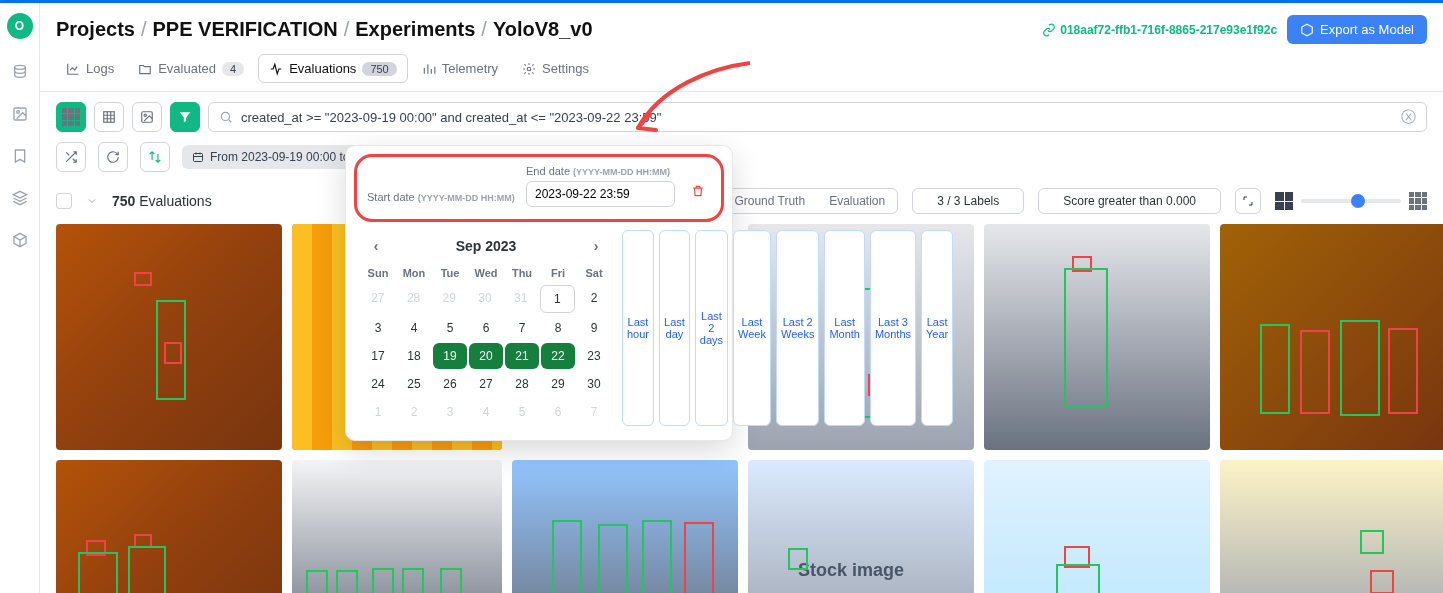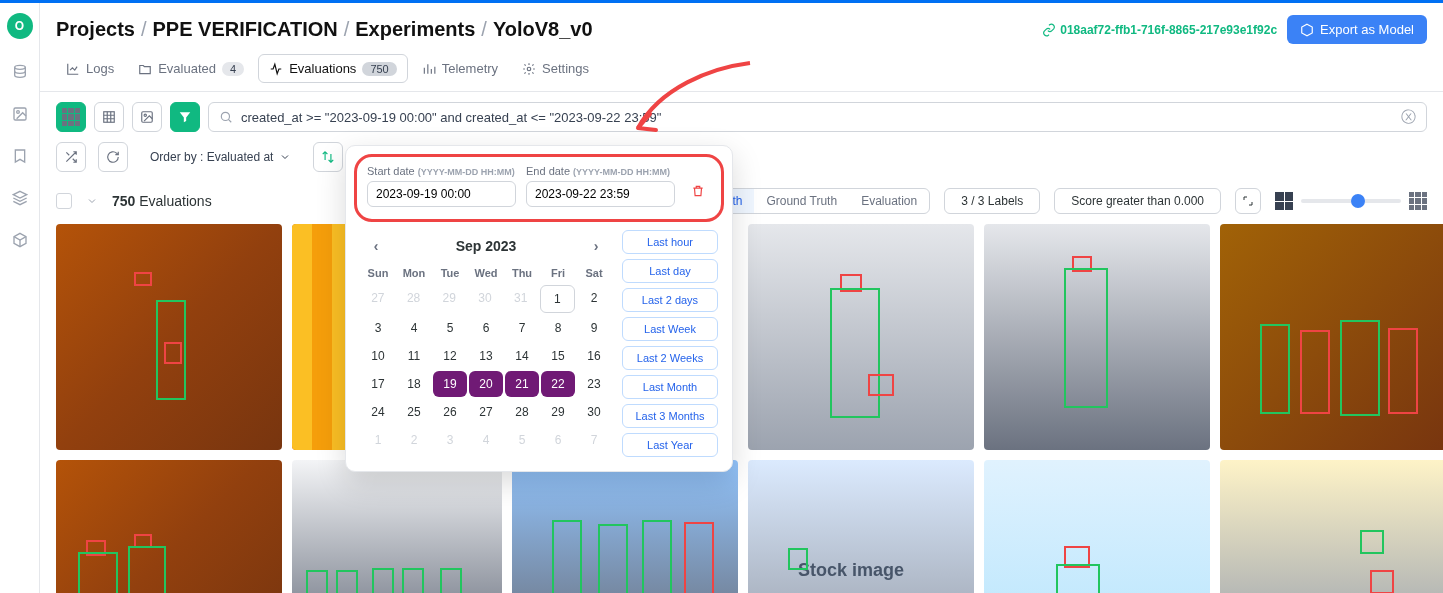--- a/index.html
+++ b/index.html
@@ -32,21 +32,21 @@
   .pill.date-range { background:#e5e7eb;}
   .order-pill { background:transparent;}
   .add-filter { color:#6b7280; display:flex; align-items:center; gap:6px; font-size:12px; cursor:pointer;}
   .results-row { display:flex; align-items:center; gap:14px; padding:6px 16px 10px;}
   .results-row .checkbox { width:16px; height:16px; border:1px solid #d1d5db; border-radius:3px;}
   .results-row .count { font-size:14px;}
   .results-row .spacer { flex:1;}
   .seg { display:flex; border:1px solid #d1d5db; border-radius:6px; overflow:hidden;}
   .seg > div { padding:5px 12px; font-size:12px; color:#6b7280; cursor:pointer;}
   .seg > div.sel { background:#eff6ff; color:#2563eb;}
-  .select { border:1px solid #d1d5db; border-radius:6px; padding:5px 16px; font-size:12px; cursor:pointer;}
+  .select { border:1px solid #d1d5db; border-radius:6px; padding:5px 24px; font-size:12px; cursor:pointer;}
   .expand-icon { border:1px solid #d1d5db; border-radius:6px; width:26px; height:26px; display:flex;align-items:center;justify-content:center; cursor:pointer;}
   .slider-wrap { display:flex; align-items:center; gap:8px;}
   .slider { width:100px; height:4px; background:#e5e7eb; border-radius:2px; position:relative;}
   .slider .thumb { position:absolute; left:50%; top:-5px; width:14px; height:14px; background:#3b82f6; border-radius:50%;}
   .grid-icon { width:18px; height:18px; display:grid; grid-template-columns:repeat(3,1fr); grid-template-rows:repeat(3,1fr); gap:1px;}
   .grid-icon span {background:#6b7280;}
   .grid-sm span {background:#6b7280;}
   .grid-large { grid-template-columns:repeat(2,1fr); grid-template-rows:repeat(2,1fr);}
   .grid-large span{background:#374151;}
   .gallery { flex:1; padding:0 16px 16px; overflow:hidden; }
@@ -76,22 +76,22 @@
   .cal-wrap { display:flex; gap:10px;}
   .cal { flex:1;}
   .cal-head { display:flex; align-items:center; justify-content:space-between; padding:4px; font-weight:600; font-size:14px;}
   .cal-arrow { width:24px; height:24px; display:flex; align-items:center; justify-content:center; cursor:pointer; color:#6b7280; border-radius:4px;}
   .dow-row, .day-row { display:flex;}
   .dow-row span, .day-cell { flex:1; text-align:center; font-size:11px; padding:5px 0;}
   .dow-row span { color:#6b7280; font-weight:600;}
   .day-cell { cursor:pointer; border-radius:6px; margin:1px; font-size:12px; padding:6px 0;}
   .day-cell.other { color:#d1d5db;}
   .day-cell.today { border:1px solid #d1d5db;}
-  .day-cell.sel { background:#701a75; color:#fff;}
-  .quick { width:96px; display:flex; flex-direction:column; gap:5px;}
+  .day-cell.sel { background:#15803d; color:#fff;}
+  .quick { width:96px; display:flex; flex-direction:row; gap:5px;}
   .quick button { border:1px solid #bfdbfe; background:#fff; color:#2563eb; border-radius:6px; padding:5px 4px; font-size:11px; cursor:pointer;}
   
   .arrow-svg { position:absolute; top:58px; left:610px; z-index:60; pointer-events:none;}
 </style>
 </head>
 <body>
 
 <div class="topbar"></div>
 
 <div class="sidebar">
@@ -242,26 +242,20 @@
         <svg width="14" height="14" viewBox="0 0 24 24" fill="none" stroke="currentColor" stroke-width="2">
           <path d="M16 3h5v5M4 20L21 3M21 16v5h-5M15 15l6 6M4 4l5 5"></path>
         </svg>
       </div>
     <div class="icon-btn">
         <svg width="14" height="14" viewBox="0 0 24 24" fill="none" stroke="currentColor" stroke-width="2">
           <path d="M21 12a9 9 0 11-3-6.7L21 8"></path>
           <path d="M21 3v5h-5"></path>
         </svg>
       </div>
-    <div class="pill order-pill">
-      <span>Order by : Evaluated at</span>
-      <svg width="12" height="12" viewBox="0 0 24 24" fill="none" stroke="currentColor" stroke-width="2">
-          <path d="M6 9l6 6 6-6"></path>
-        </svg>
-    </div>
     <div class="icon-btn" style="color:#10b981;">
         <svg width="14" height="14" viewBox="0 0 24 24" fill="none" stroke="currentColor" stroke-width="2">
           <path d="M7 17V3M7 3L3 7M7 3l4 4M17 7v14m0 0l4-4m-4 4l-4-4"></path>
         </svg>
       </div>
     <div class="pill date-range">
       <svg width="12" height="12" viewBox="0 0 24 24" fill="none" stroke="currentColor" stroke-width="2">
           <rect x="3" y="5" width="18" height="16" rx="2"></rect>
           <path d="M8 3v4M16 3v4M3 11h18"></path>
         </svg>
@@ -380,21 +374,20 @@
       </div>
     </div>
   </div>
 
 </div>
 
 <div class="popover">
   <div class="date-fields">
     <div class="field">
       <label><span>Start date</span> <span class="hint">(YYYY-MM-DD HH:MM)</span></label>
-      <input value="2023-09-19 00:00" style="">
     </div>
     <div class="field">
       <label><span>End date</span> <span class="hint">(YYYY-MM-DD HH:MM)</span></label>
       <input value="2023-09-22 23:59" style="">
     </div>
     <div class="trash">
       <svg width="14" height="14" viewBox="0 0 24 24" fill="none" stroke="currentColor" stroke-width="2">
           <path d="M4 7h16M9 7V4h6v3M6 7l1 13h10l1-13"></path>
         </svg>
     </div>
@@ -426,29 +419,20 @@
             <div class="day-cell">2</div>
           </div>
           <div class="day-row">
             <div class="day-cell">3</div>
             <div class="day-cell">4</div>
             <div class="day-cell">5</div>
             <div class="day-cell">6</div>
             <div class="day-cell">7</div>
             <div class="day-cell">8</div>
             <div class="day-cell">9</div>
-          </div>
-          <div class="day-row">
-            <div class="day-cell">10</div>
-            <div class="day-cell">11</div>
-            <div class="day-cell">12</div>
-            <div class="day-cell">13</div>
-            <div class="day-cell">14</div>
-            <div class="day-cell">15</div>
-            <div class="day-cell">16</div>
           </div>
           <div class="day-row">
             <div class="day-cell">17</div>
             <div class="day-cell">18</div>
             <div class="day-cell sel">19</div>
             <div class="day-cell sel">20</div>
             <div class="day-cell sel">21</div>
             <div class="day-cell sel">22</div>
             <div class="day-cell">23</div>
           </div>

